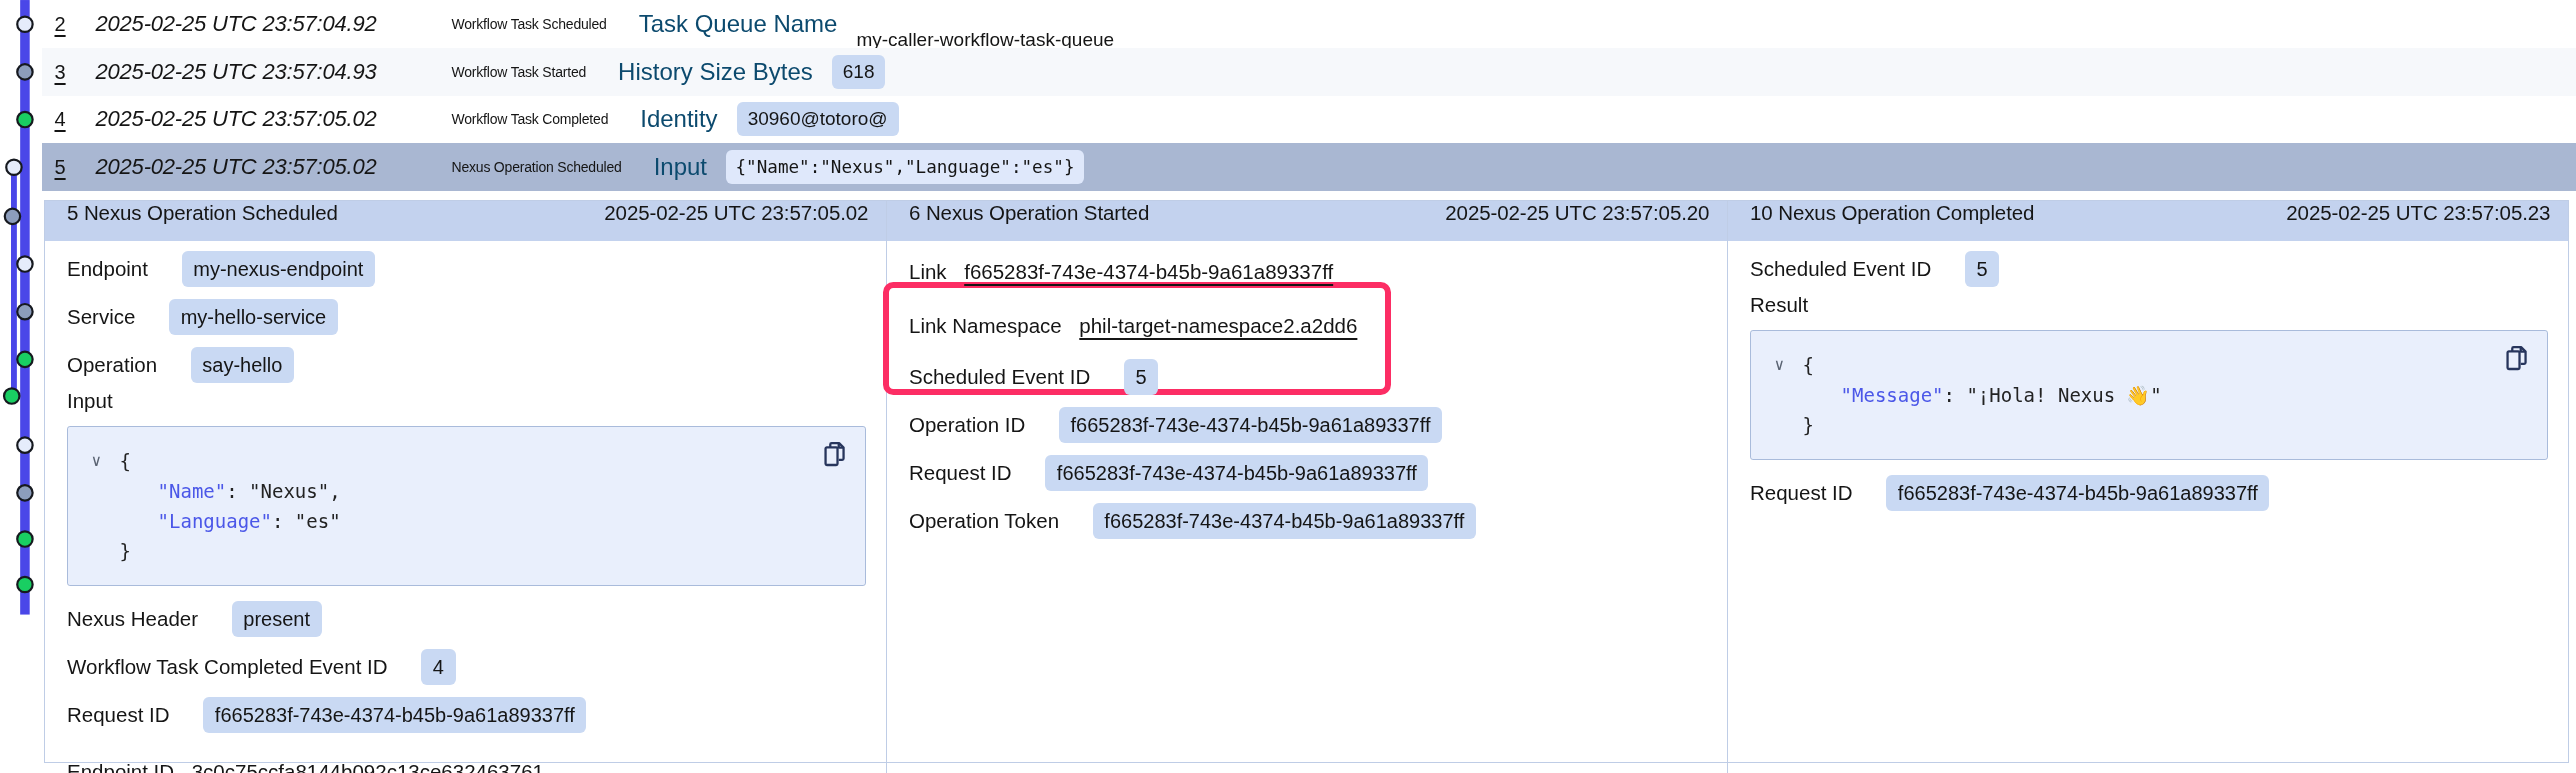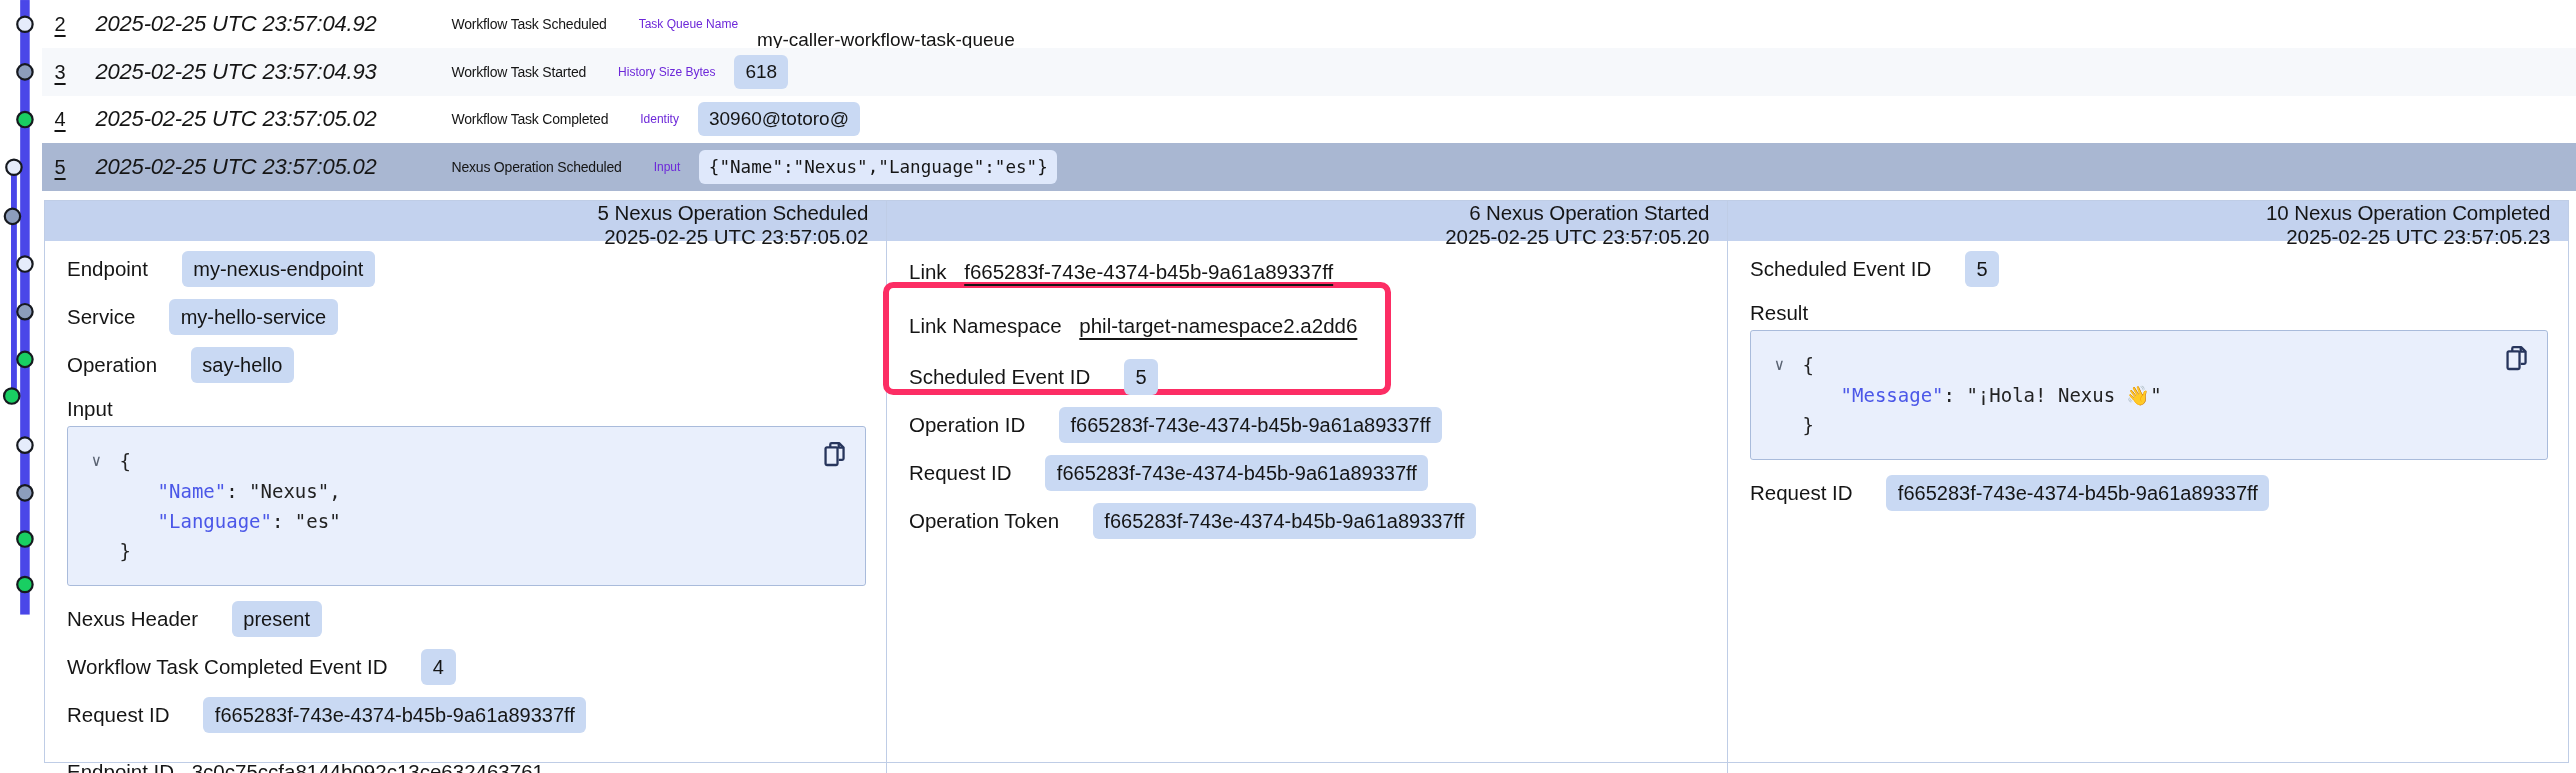--- a/index.html
+++ b/index.html
@@ -18,40 +18,40 @@
 
   
   .rows-region{position:absolute; left:0; top:0; width:2576px; height:191px;}
   .event-row{position:absolute; left:42px; right:0; height:48px; display:flex; align-items:center; padding-left:12.5px;}
   .event-row.zebra{background:var(--row-alt-bg);}
   .event-row.selected{background:var(--selected-row-bg);}
   .row-num{width:41px; font-size:20px; font-weight:500; text-decoration:underline; text-underline-offset:3.7px; color:var(--text); cursor:pointer;}
   .row-ts{width:356px; font-size:22px; letter-spacing:-0.2px;font-style:italic;}
   .row-name{font-weight:400; font-size:14px; letter-spacing:-0.2px; margin-right:32px; white-space:nowrap;}
   .row-attr{display:flex; align-items:center;}
-  .attr-label{font-size:12px; color:#6d28d9; margin-right:19px; white-space:nowrap;}
+  .attr-label{font-size:24px; color:#0c4a6e; margin-right:19px; white-space:nowrap;}
   .link-value{font-size:19px; color:var(--text); text-decoration:underline; text-underline-offset:4.4px; text-decoration-thickness:1.5px; cursor:pointer; white-space:nowrap;margin-top:32px;}
   .badge{display:inline-block; background:var(--badge-bg); border-radius:5.9px; padding:5.9px 11px; font-size:19px; white-space:nowrap;}
   .badge.mono{background:var(--badge-mono-bg); font-family:"DejaVu Sans Mono", monospace; font-size:17.6px; padding:6.6px 9.5px;}
 
   
   .panels-region{position:absolute; left:44px; top:200px; width:2525px; height:563px; display:grid; grid-template-columns:1fr 1fr 1fr; border:1.5px solid var(--panel-border); background:#fff;}
   .panel{position:relative; overflow:visible;}
   .panel + .panel{border-left:1.5px solid var(--panel-border);}
-  .panel-header{height:40px; background:var(--panel-header-bg); display:flex; align-items:flex-end; justify-content:space-between; padding:0 17.6px 0 22px;flex-direction:column;}
+  .panel-header{height:40px; background:var(--panel-header-bg); display:flex; align-items:flex-start; justify-content:space-between; padding:0 17.6px 0 22px;}
   .panel-title{font-size:20.5px; font-weight:500; letter-spacing:-0.1px;}
   .panel-ts{font-size:20.5px; letter-spacing:-0.1px;}
   .panel-body{position:relative; padding:4.4px 19px 0 22px;}
   .frow{min-height:48px; display:flex; align-items:center; position:relative; z-index:6;}
   .frow.tall{min-height:54px;}
   .frow.gap{margin-top:8.8px;}
   .field-label{font-size:20.5px; margin-right:17.6px; white-space:nowrap;}
   .field-link{font-size:20.5px; color:var(--text); text-decoration:underline; text-underline-offset:5.1px; text-decoration-thickness:1.8px; cursor:pointer; white-space:nowrap;}
   .field-badge{display:inline-block; background:var(--badge-bg); border-radius:5.9px; padding:6.6px 11.7px; font-size:20px; white-space:nowrap;margin-left:16px;}
-  .code-label-row{height:37px; display:flex; align-items:flex-end; padding-bottom:5.9px;}
+  .code-label-row{height:37px; display:flex; align-items:flex-start; padding-bottom:5.9px;}
   .code-block{position:relative; background:var(--code-bg); border:1.5px solid var(--code-border); border-radius:2.9px; padding:19px 17.6px 19px 17.6px; font-family:"DejaVu Sans Mono", monospace; font-size:19px; line-height:30px; color:#232323; margin-right:1.5px;}
   .code-line{display:flex; white-space:pre;}
   .chev{width:34px; flex:0 0 34px; color:#5a6372; font-size:16px; display:flex; align-items:center; padding-left:5.9px; cursor:pointer;}
   .code-text{white-space:pre;}
   .json-key{color:var(--json-key);}
   .copy-btn{position:absolute; top:11.7px; right:14.7px; width:31px; height:32px; cursor:pointer; background:none; border:none;}
   .hl-box{position:absolute; left:-4.4px; top:41px; width:508px; height:113px; border:6.6px solid var(--highlight-box); border-radius:10.3px; z-index:5; pointer-events:none;}
 </style>
 </head>
 <body>

